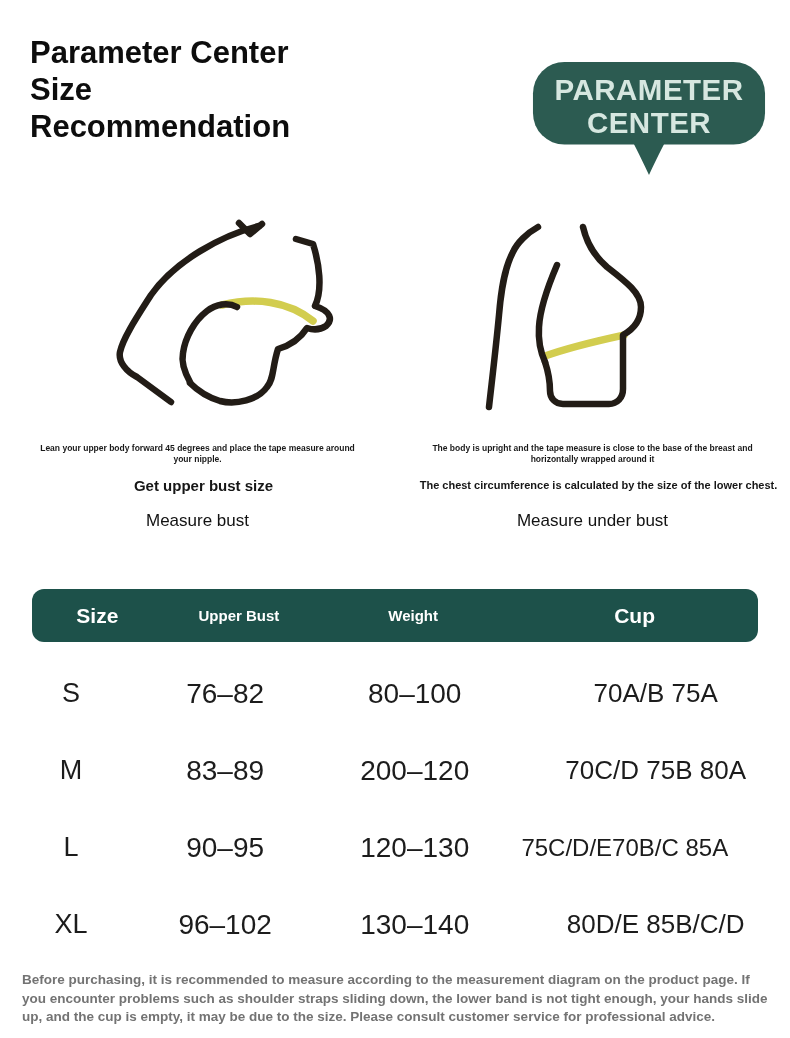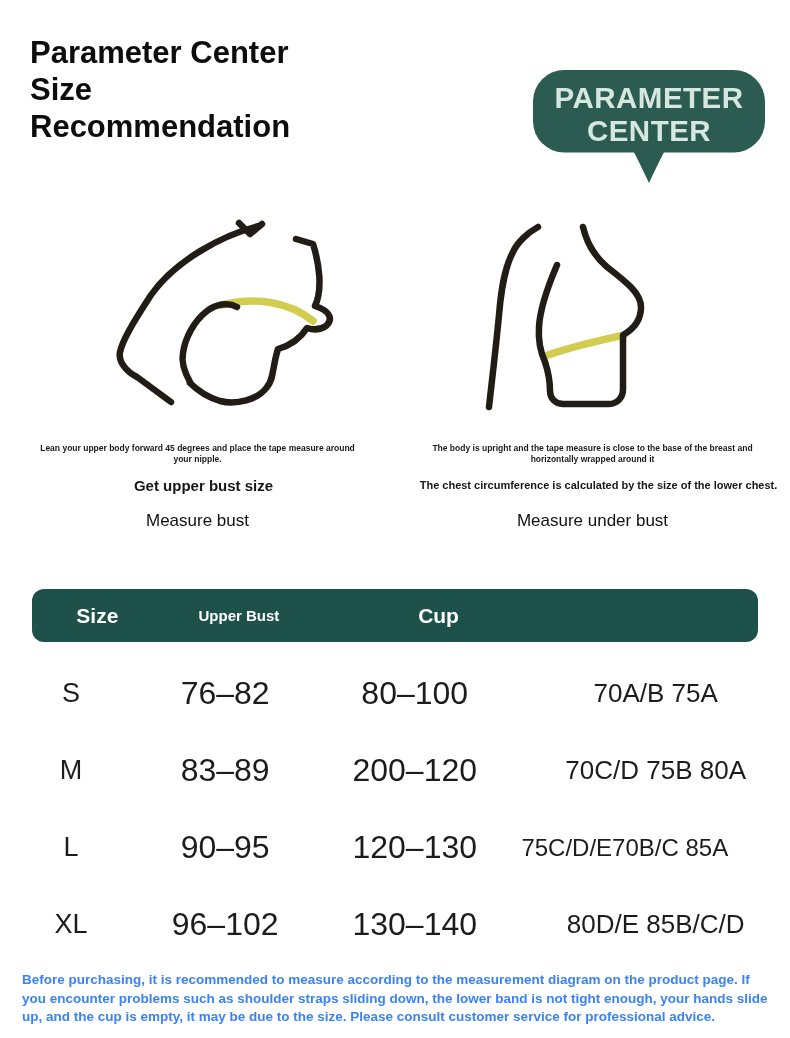--- a/index.html
+++ b/index.html
@@ -10,21 +10,21 @@
     color: #111111;
     overflow: hidden;
     position: relative;
   }
   .page { width: 790px; height: 1038px; position: relative; border-radius: 29px; }
 
   
   .hdr { position: relative; padding: 34px 30px 0 30px; height: 145px; }
   .title { font-size: 31px; font-weight: 700; line-height: 37px; color: #0d0d0d; letter-spacing: 0px; }
   .title span { display: block; }
-  .logo { position: absolute; top: 68px; right: 22px; width: 238px; height: 118px; }
+  .logo { position: absolute; top: 60px; right: 22px; width: 238px; height: 118px; }
   .logo svg { display: block; }
 
   
   .guide { margin-top: 64px; display: flex; align-items: center; }
   .gcol { width: 50%; display: flex; flex-direction: column; align-items: center; }
   .fig { height: 218px; width: 100%; position: relative; }
   .fig svg { position: absolute; top: 0; }
   .fig.lean svg { left: 96px; }
   .fig.upright svg { left: 66px; }
   .caption {
@@ -45,29 +45,29 @@
     display: flex; align-items: center; color: #ffffff;
   }
   .tc { text-align: center; font-weight: 700; }
   .c1 { width: 18%; } .c2 { width: 21%; } .c3 { width: 27%; } .c4 { width: 34%; }
   .thead .c1, .thead .c4 { font-size: 21px; }
   .thead .c2, .thead .c3 { font-size: 15px; }
   .tbody { margin-top: 13px; }
   .trow { height: 77px; display: flex; align-items: center; }
   .trow .tc { font-weight: 400; color: #1c1c1c; }
   .trow .c1 { font-size: 27px; }
-  .trow .c2, .trow .c3 { font-size: 32px; }
+  .trow .c2, .trow .c3 { font-size: 28px; }
   .trow .c4 { font-size: 26px; }
   .cup-lines { display: flex; flex-direction: row; line-height: 1.08; font-size: 24px; }
 
   
   .note {
     margin-top: 8px; padding: 0 22px;
     font-size: 13.5px; font-weight: 700; line-height: 18.5px;
-    color: #3b82f6; text-align: left;
+    color: #737373; text-align: left;
   }
 </style>
 </head>
 <body>
 
 <div class="page">
 
   <div class="hdr">
     <h1 class="title">
       <span>Parameter Center</span>
@@ -114,20 +114,21 @@
       <div class="subtitle small">The chest circumference is calculated by the size of the lower chest.</div>
       <div class="mtitle">Measure under bust</div>
     </div>
 
   </div>
 
   <div>
     <div class="thead">
       <div class="tc c1">Size</div>
       <div class="tc c2">Upper Bust</div>
+      <div class="tc c3">Weight</div>
       <div class="tc c4">Cup</div>
     </div>
 
     <div class="tbody">
 
       <div class="trow">
         <div class="tc c1">S</div>
         <div class="tc c2">76–82</div>
         <div class="tc c3">80–100</div>
         <div class="tc c4">70A/B 75A</div>

